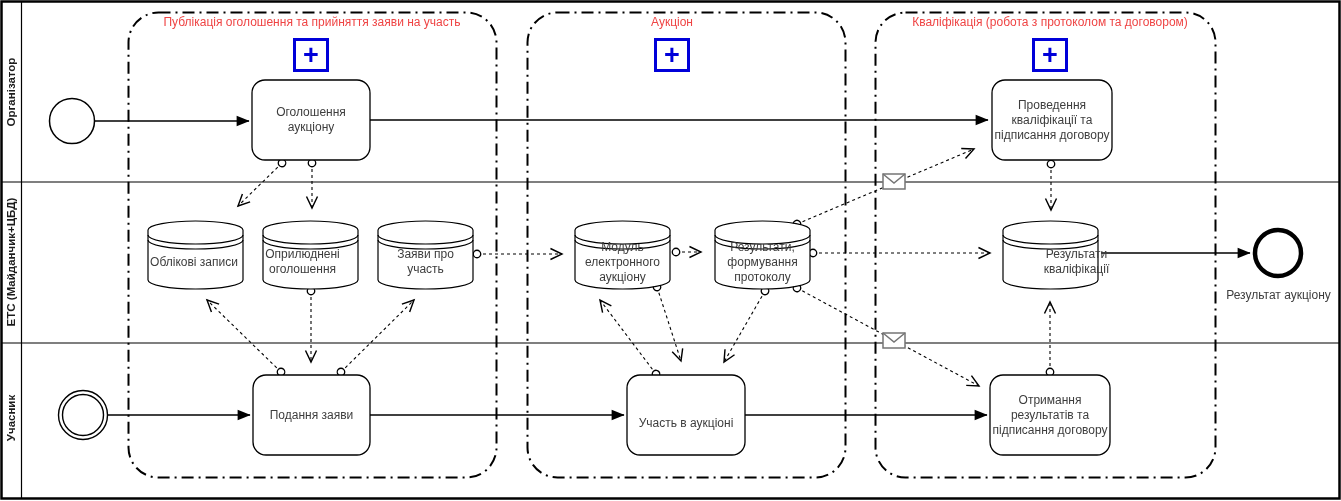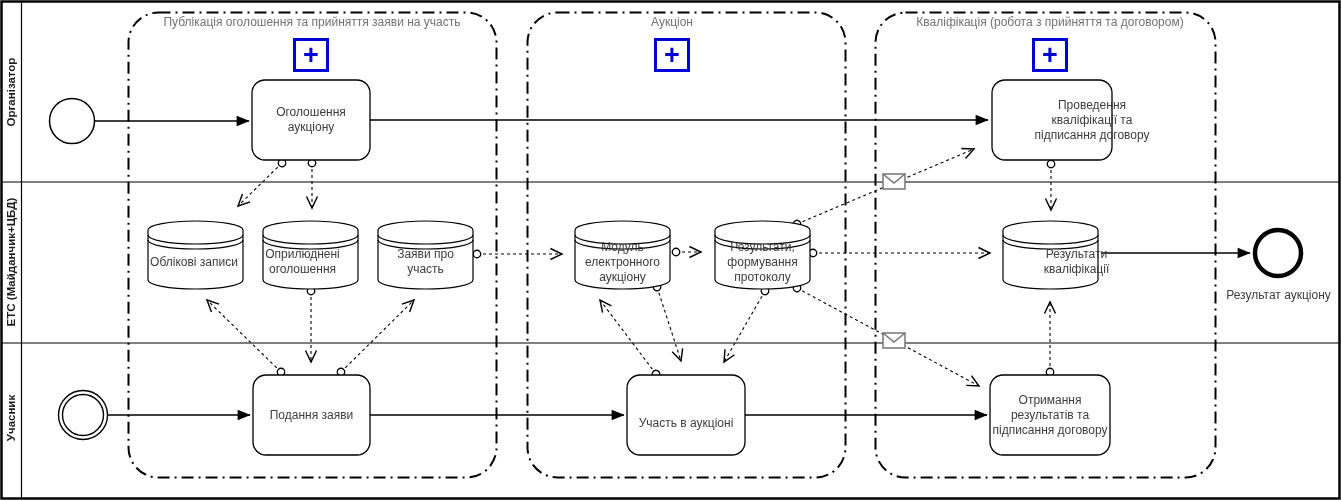--- a/index.html
+++ b/index.html
@@ -3,21 +3,21 @@
 <meta charset="utf-8">
 <style>
   html,body{margin:0;padding:0;background:#fff;}
   #stage{
     position:relative;width:1341px;height:501px;background:#fff;
     font-family:"Liberation Sans", sans-serif;color:#3d3d3d;overflow:hidden;
   }
   #diagram-svg{position:absolute;left:0;top:0;}
   .lbl{position:absolute;display:flex;align-items:center;justify-content:center;
        text-align:center;font-size:12px;line-height:1.25;color:#3d3d3d;}
-  .group-title{position:absolute;text-align:center;font-size:12px;color:#737373;
+  .group-title{position:absolute;text-align:center;font-size:12px;color:#ef4444;
        transform:translateX(-50%);white-space:nowrap;}
   .lane-label{position:absolute;transform:translate(-50%,-50%) rotate(-90deg);
        white-space:nowrap;font-weight:700;font-size:11.5px;color:#1c1c1c;}
   .plus-icon{position:absolute;width:36px;height:34px;box-sizing:border-box;
        border:3px solid #0000d9;display:flex;align-items:center;justify-content:center;
        font-size:27px;font-weight:700;color:#0000d9;line-height:1;background:#fff0;
        cursor:pointer;}
   .end-label{position:absolute;text-align:center;font-size:12px;color:#3d3d3d;}
 </style>
 </head>
@@ -131,34 +131,34 @@
       </g>
     </g>
   </svg>
 
   <div class="lane-label" style="left:11px;top:92px;">Організатор</div>
   <div class="lane-label" style="left:11px;top:262px;">ЕТС (Майданчик+ЦБД)</div>
   <div class="lane-label" style="left:11px;top:418px;">Учасник</div>
 
   <div class="group-title" style="left:312px;top:15px;">Публікація оголошення та прийняття заяви на участь</div>
   <div class="group-title" style="left:672px;top:15px;text-align:center;">Аукціон</div>
-  <div class="group-title" style="left:1050px;top:15px;">Кваліфікація (робота з прийняття та договором)</div>
+  <div class="group-title" style="left:1050px;top:15px;">Кваліфікація (робота з протоколом та договором)</div>
 
   <div class="plus-icon" style="left:293px;top:38px;">
       <span>+</span>
     </div>
   <div class="plus-icon" style="left:654px;top:38px;">
       <span>+</span>
     </div>
   <div class="plus-icon" style="left:1032px;top:38px;">
       <span>+</span>
     </div>
 
   <div class="lbl" style="left:252px;top:80px;width:118px;height:80px;">Оголошення аукціону</div>
-  <div class="lbl" style="left:992px;top:80px;width:120px;height:80px;margin-left:40px;">Проведення кваліфікації та підписання договору</div>
+  <div class="lbl" style="left:992px;top:80px;width:120px;height:80px;">Проведення кваліфікації та підписання договору</div>
   <div class="lbl" style="left:253px;top:375px;width:117px;height:80px;">Подання заяви</div>
   <div class="lbl" style="left:627px;top:375px;width:118px;height:96px;">Участь в аукціоні</div>
   <div class="lbl" style="left:990px;top:375px;width:120px;height:80px;">Отримання результатів та підписання договору</div>
 
   <div class="lbl" style="left:148px;top:238px;width:92px;height:48px;">Облікові записи</div>
   <div class="lbl" style="left:255px;top:238px;width:95px;height:48px;">Оприлюднені оголошення</div>
   <div class="lbl" style="left:378px;top:238px;width:95px;height:48px;">Заяви про участь</div>
   <div class="lbl" style="left:575px;top:238px;width:95px;height:48px;">Модуль електронного аукціону</div>
   <div class="lbl" style="left:715px;top:238px;width:95px;height:48px;">Результати, формування протоколу</div>
   <div class="lbl" style="left:1003px;top:238px;width:95px;height:48px;padding-left:26px;">Результати кваліфікації</div>

